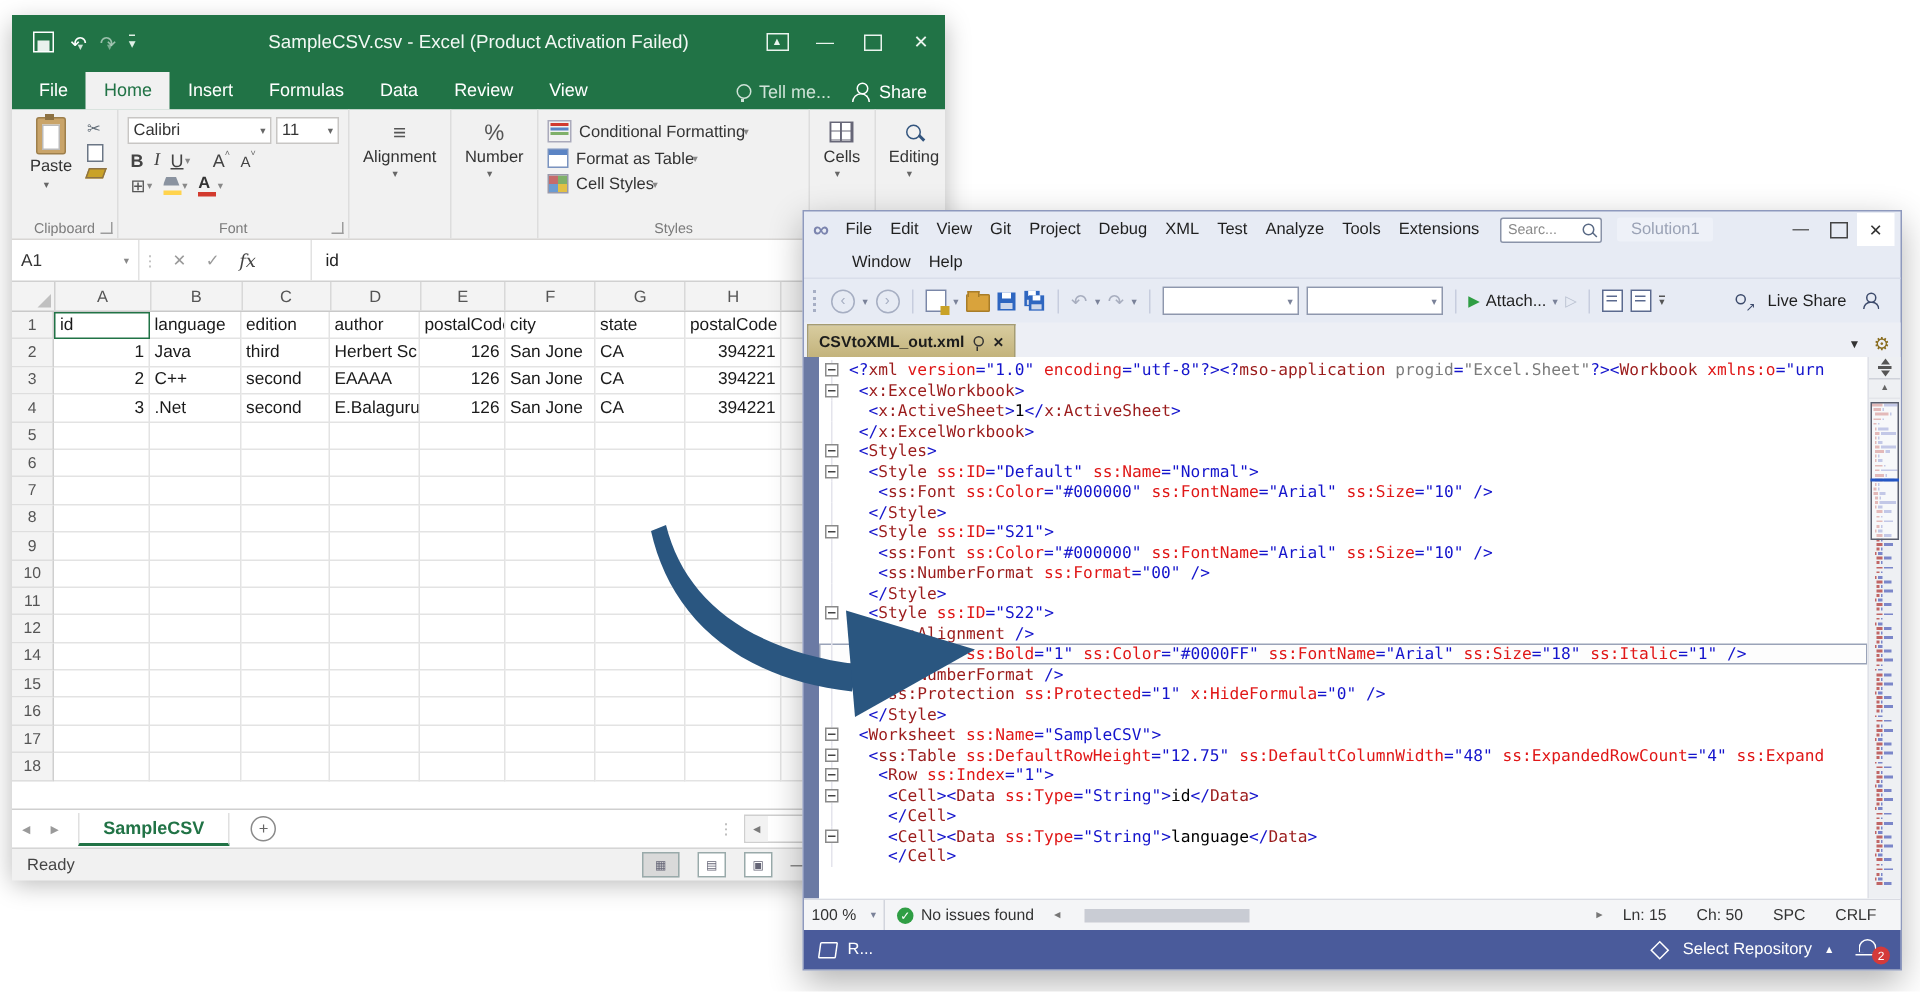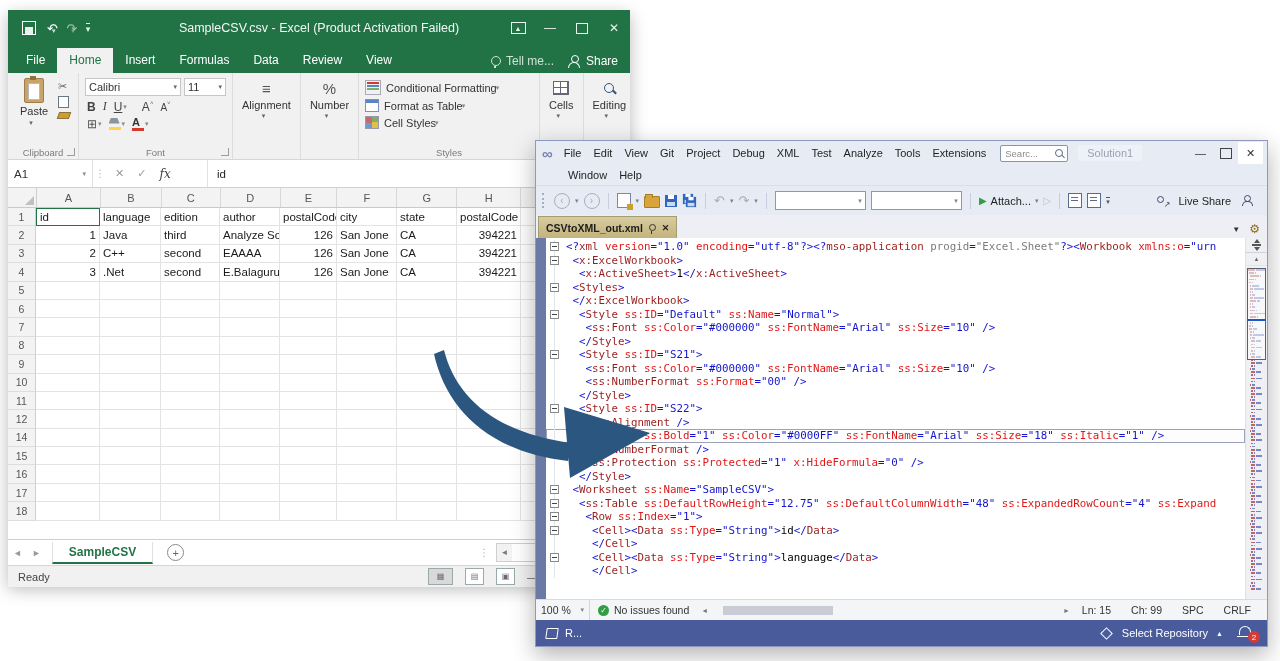--- a/index.html
+++ b/index.html
@@ -424,21 +424,21 @@
         <div class="gcellx" style="width: 60px;">city</div>
         <div class="gcellx" style="width: 60px;">state</div>
         <div class="gcellx" style="width: 64px;">postalCode</div>
         <div class="gcellx" style="width: 109px;"></div>
       </div>
       <div class="grow">
         <div class="rhdr">2</div>
         <div class="gcellx num" style="width: 64px;">1</div>
         <div class="gcellx" style="width: 61px;">Java</div>
         <div class="gcellx" style="width: 59px;">third</div>
-        <div class="gcellx" style="width: 60px;">Analyze Sc</div>
+        <div class="gcellx" style="width: 60px;">Herbert Sc</div>
         <div class="gcellx num" style="width: 57px;">126</div>
         <div class="gcellx" style="width: 60px;">San Jone</div>
         <div class="gcellx" style="width: 60px;">CA</div>
         <div class="gcellx num" style="width: 64px;">394221</div>
         <div class="gcellx" style="width: 109px;"></div>
       </div>
       <div class="grow">
         <div class="rhdr">3</div>
         <div class="gcellx num" style="width: 64px;">2</div>
         <div class="gcellx" style="width: 61px;">C++</div>
@@ -750,28 +750,28 @@
           <div class="gcell">
             <div class="fold"></div>
           </div>
           <div class="ccode"><span class="tk-w"> </span><span class="tk-p">&lt;</span><span class="tk-t">x:ExcelWorkbook</span><span class="tk-p">&gt;</span></div>
         </div>
         <div class="ed-row">
           <div class="gcell"></div>
           <div class="ccode"><span class="tk-w">  </span><span class="tk-p">&lt;</span><span class="tk-t">x:ActiveSheet</span><span class="tk-p">&gt;</span><span class="tk-x">1</span><span class="tk-p">&lt;/</span><span class="tk-t">x:ActiveSheet</span><span class="tk-p">&gt;</span></div>
         </div>
         <div class="ed-row">
+          <div class="gcell"></div>
+          <div class="ccode"><span class="tk-w"> </span><span class="tk-p">&lt;/</span><span class="tk-t">x:ExcelWorkbook</span><span class="tk-p">&gt;</span></div>
+        </div>
+        <div class="ed-row">
           <div class="gcell">
             <div class="fold"></div>
           </div>
           <div class="ccode"><span class="tk-w"> </span><span class="tk-p">&lt;</span><span class="tk-t">Styles</span><span class="tk-p">&gt;</span></div>
-        </div>
-        <div class="ed-row">
-          <div class="gcell"></div>
-          <div class="ccode"><span class="tk-w"> </span><span class="tk-p">&lt;/</span><span class="tk-t">x:ExcelWorkbook</span><span class="tk-p">&gt;</span></div>
         </div>
         <div class="ed-row">
           <div class="gcell">
             <div class="fold"></div>
           </div>
           <div class="ccode"><span class="tk-w">  </span><span class="tk-p">&lt;</span><span class="tk-t">Style</span><span class="tk-a"> ss:ID</span><span class="tk-p">=</span><span class="tk-v">"Default"</span><span class="tk-a"> ss:Name</span><span class="tk-p">=</span><span class="tk-v">"Normal"</span><span class="tk-p">&gt;</span></div>
         </div>
         <div class="ed-row">
           <div class="gcell"></div>
           <div class="ccode"><span class="tk-w">   </span><span class="tk-p">&lt;</span><span class="tk-t">ss:Font</span><span class="tk-a"> ss:Color</span><span class="tk-p">=</span><span class="tk-v">"#000000"</span><span class="tk-a"> ss:FontName</span><span class="tk-p">=</span><span class="tk-v">"Arial"</span><span class="tk-a"> ss:Size</span><span class="tk-p">=</span><span class="tk-v">"10"</span><span class="tk-p"> /&gt;</span></div>
@@ -1302,21 +1302,21 @@
       <span class="okcirc">✓</span>
       <span>No issues found</span>
     </div>
     <div class="htrack">
       <span class="la">◄</span>
         <span class="hthumb"></span>
         <span class="ra">►</span>
     </div>
     <div class="edinfo">
       <span>Ln: 15</span>
-      <span>Ch: 99</span>
+      <span>Ch: 50</span>
       <span>SPC</span>
       <span>CRLF</span>
     </div>
   </div>
 
   <div class="vs-status">
     <span class="sqicon"></span>
     <span>R...</span>
     <div class="vs-status-right">
       <span class="diamond"></span>

